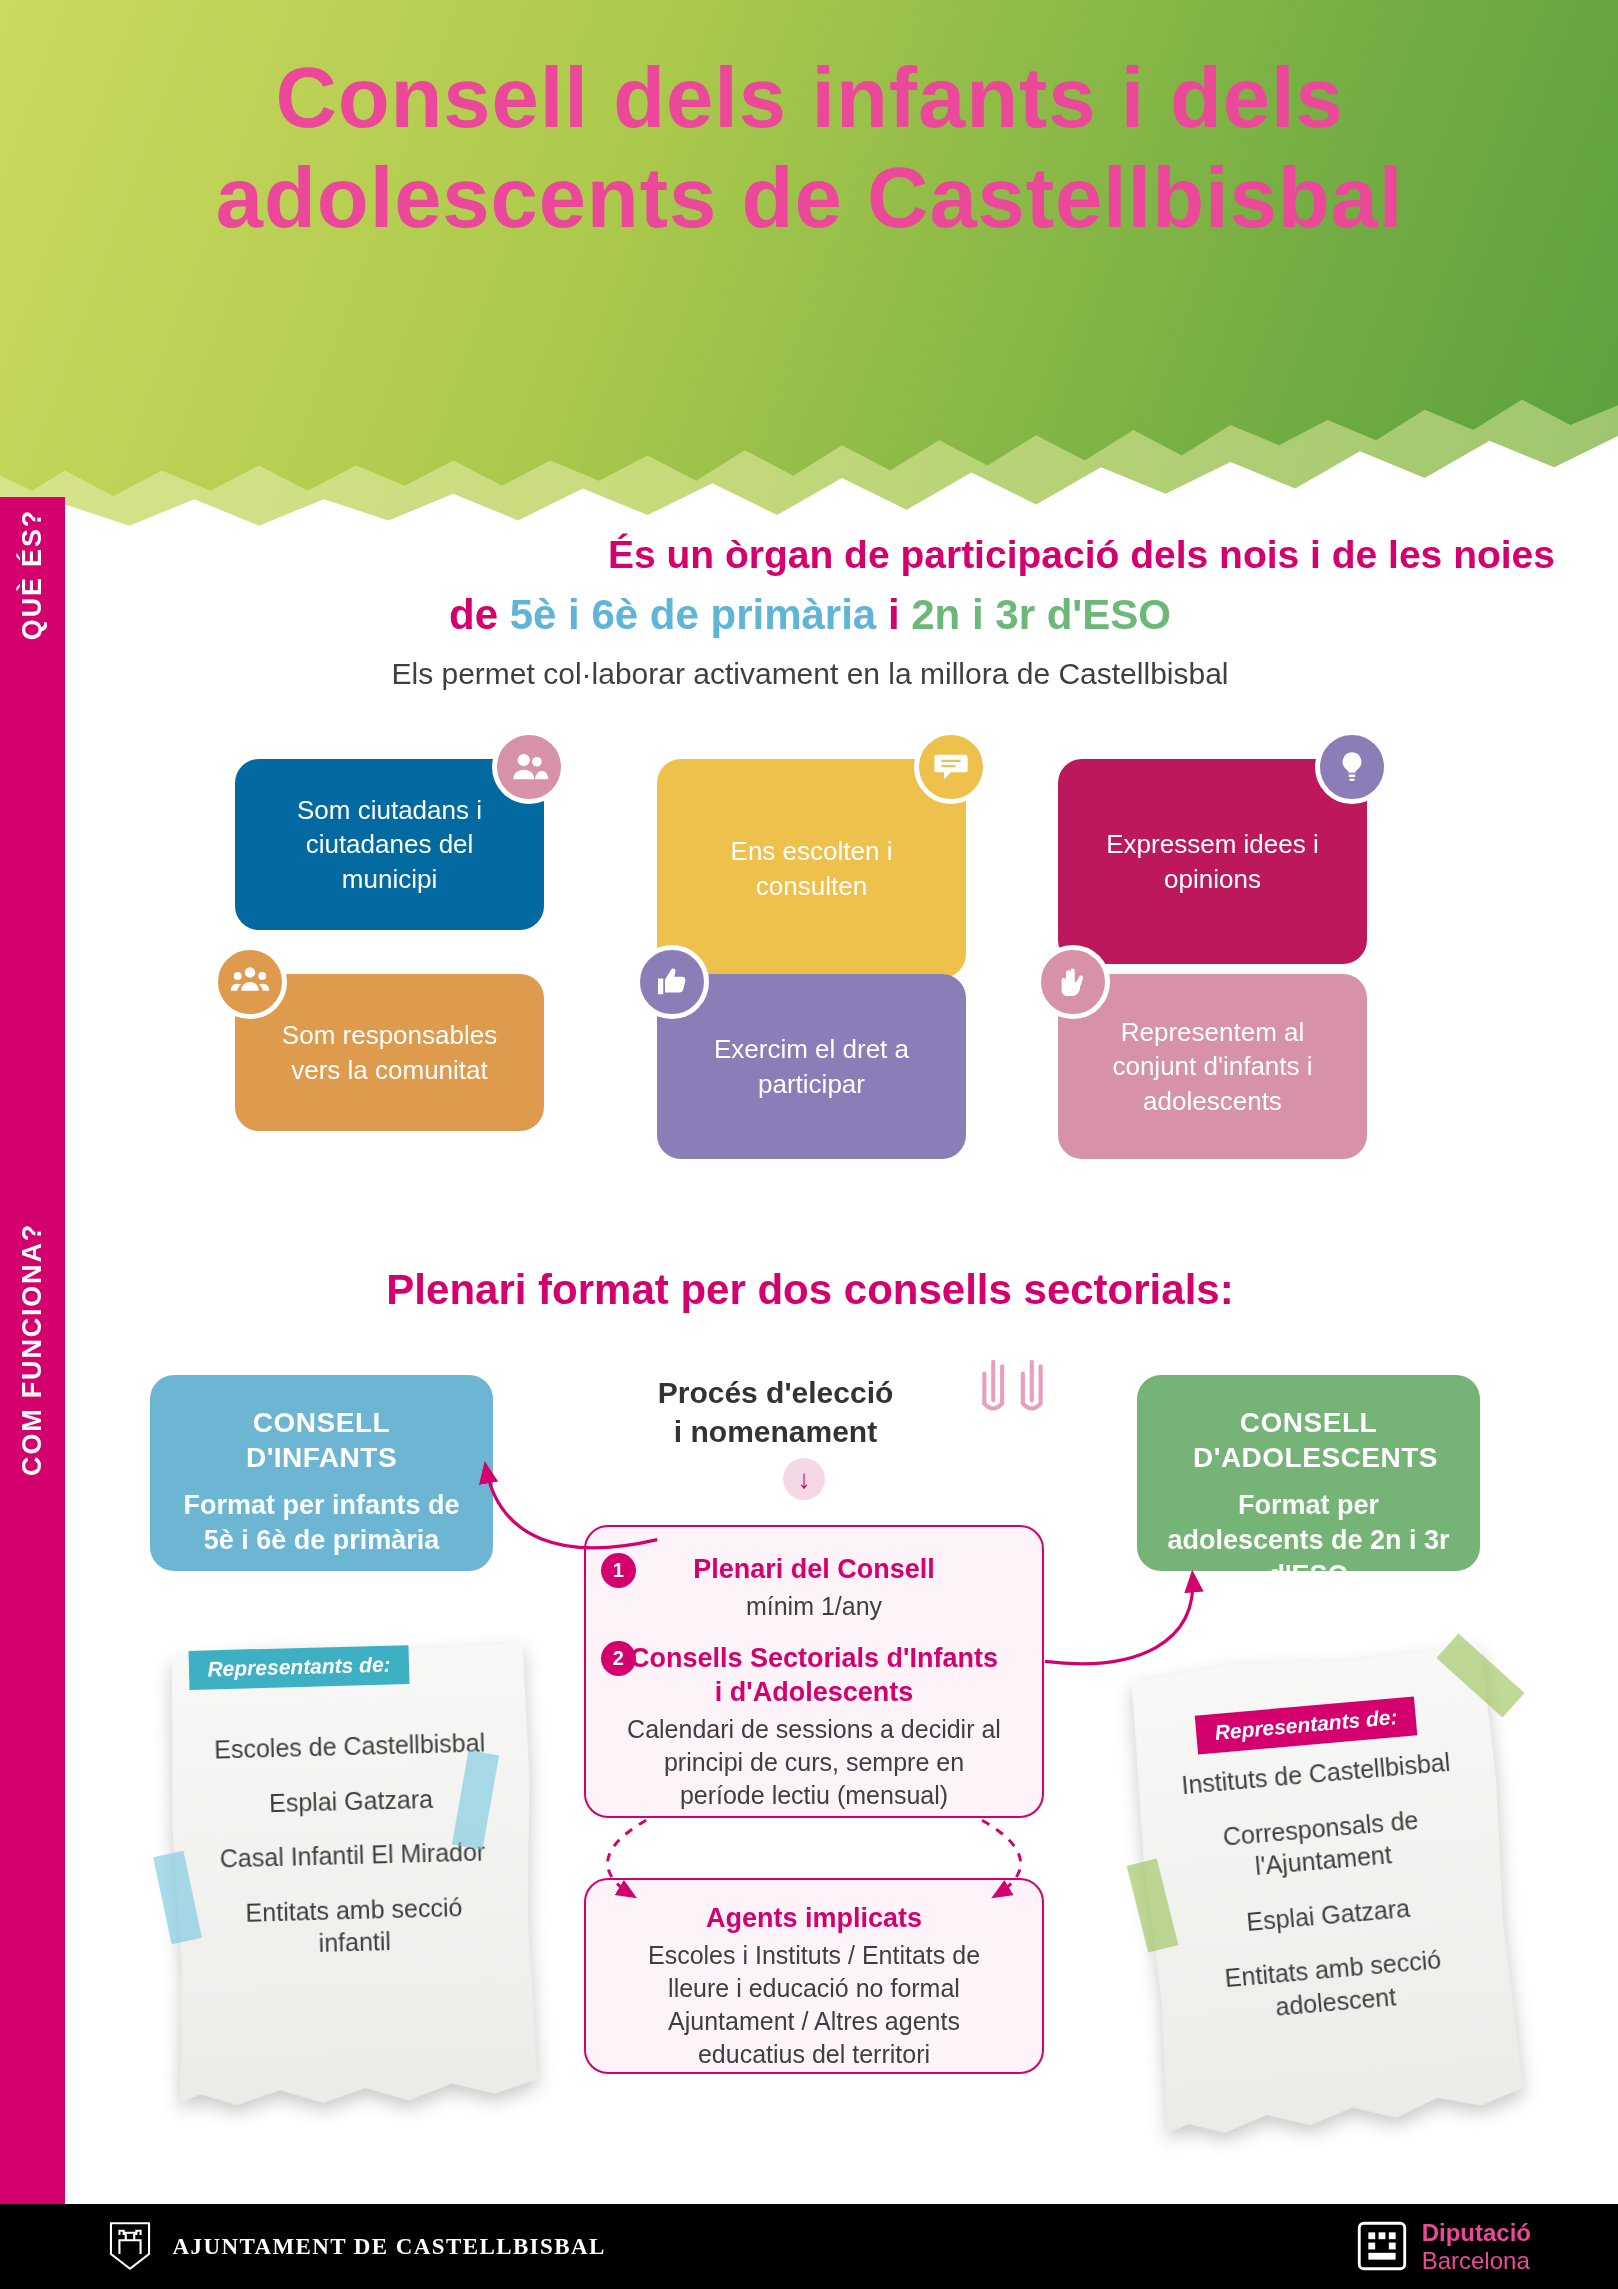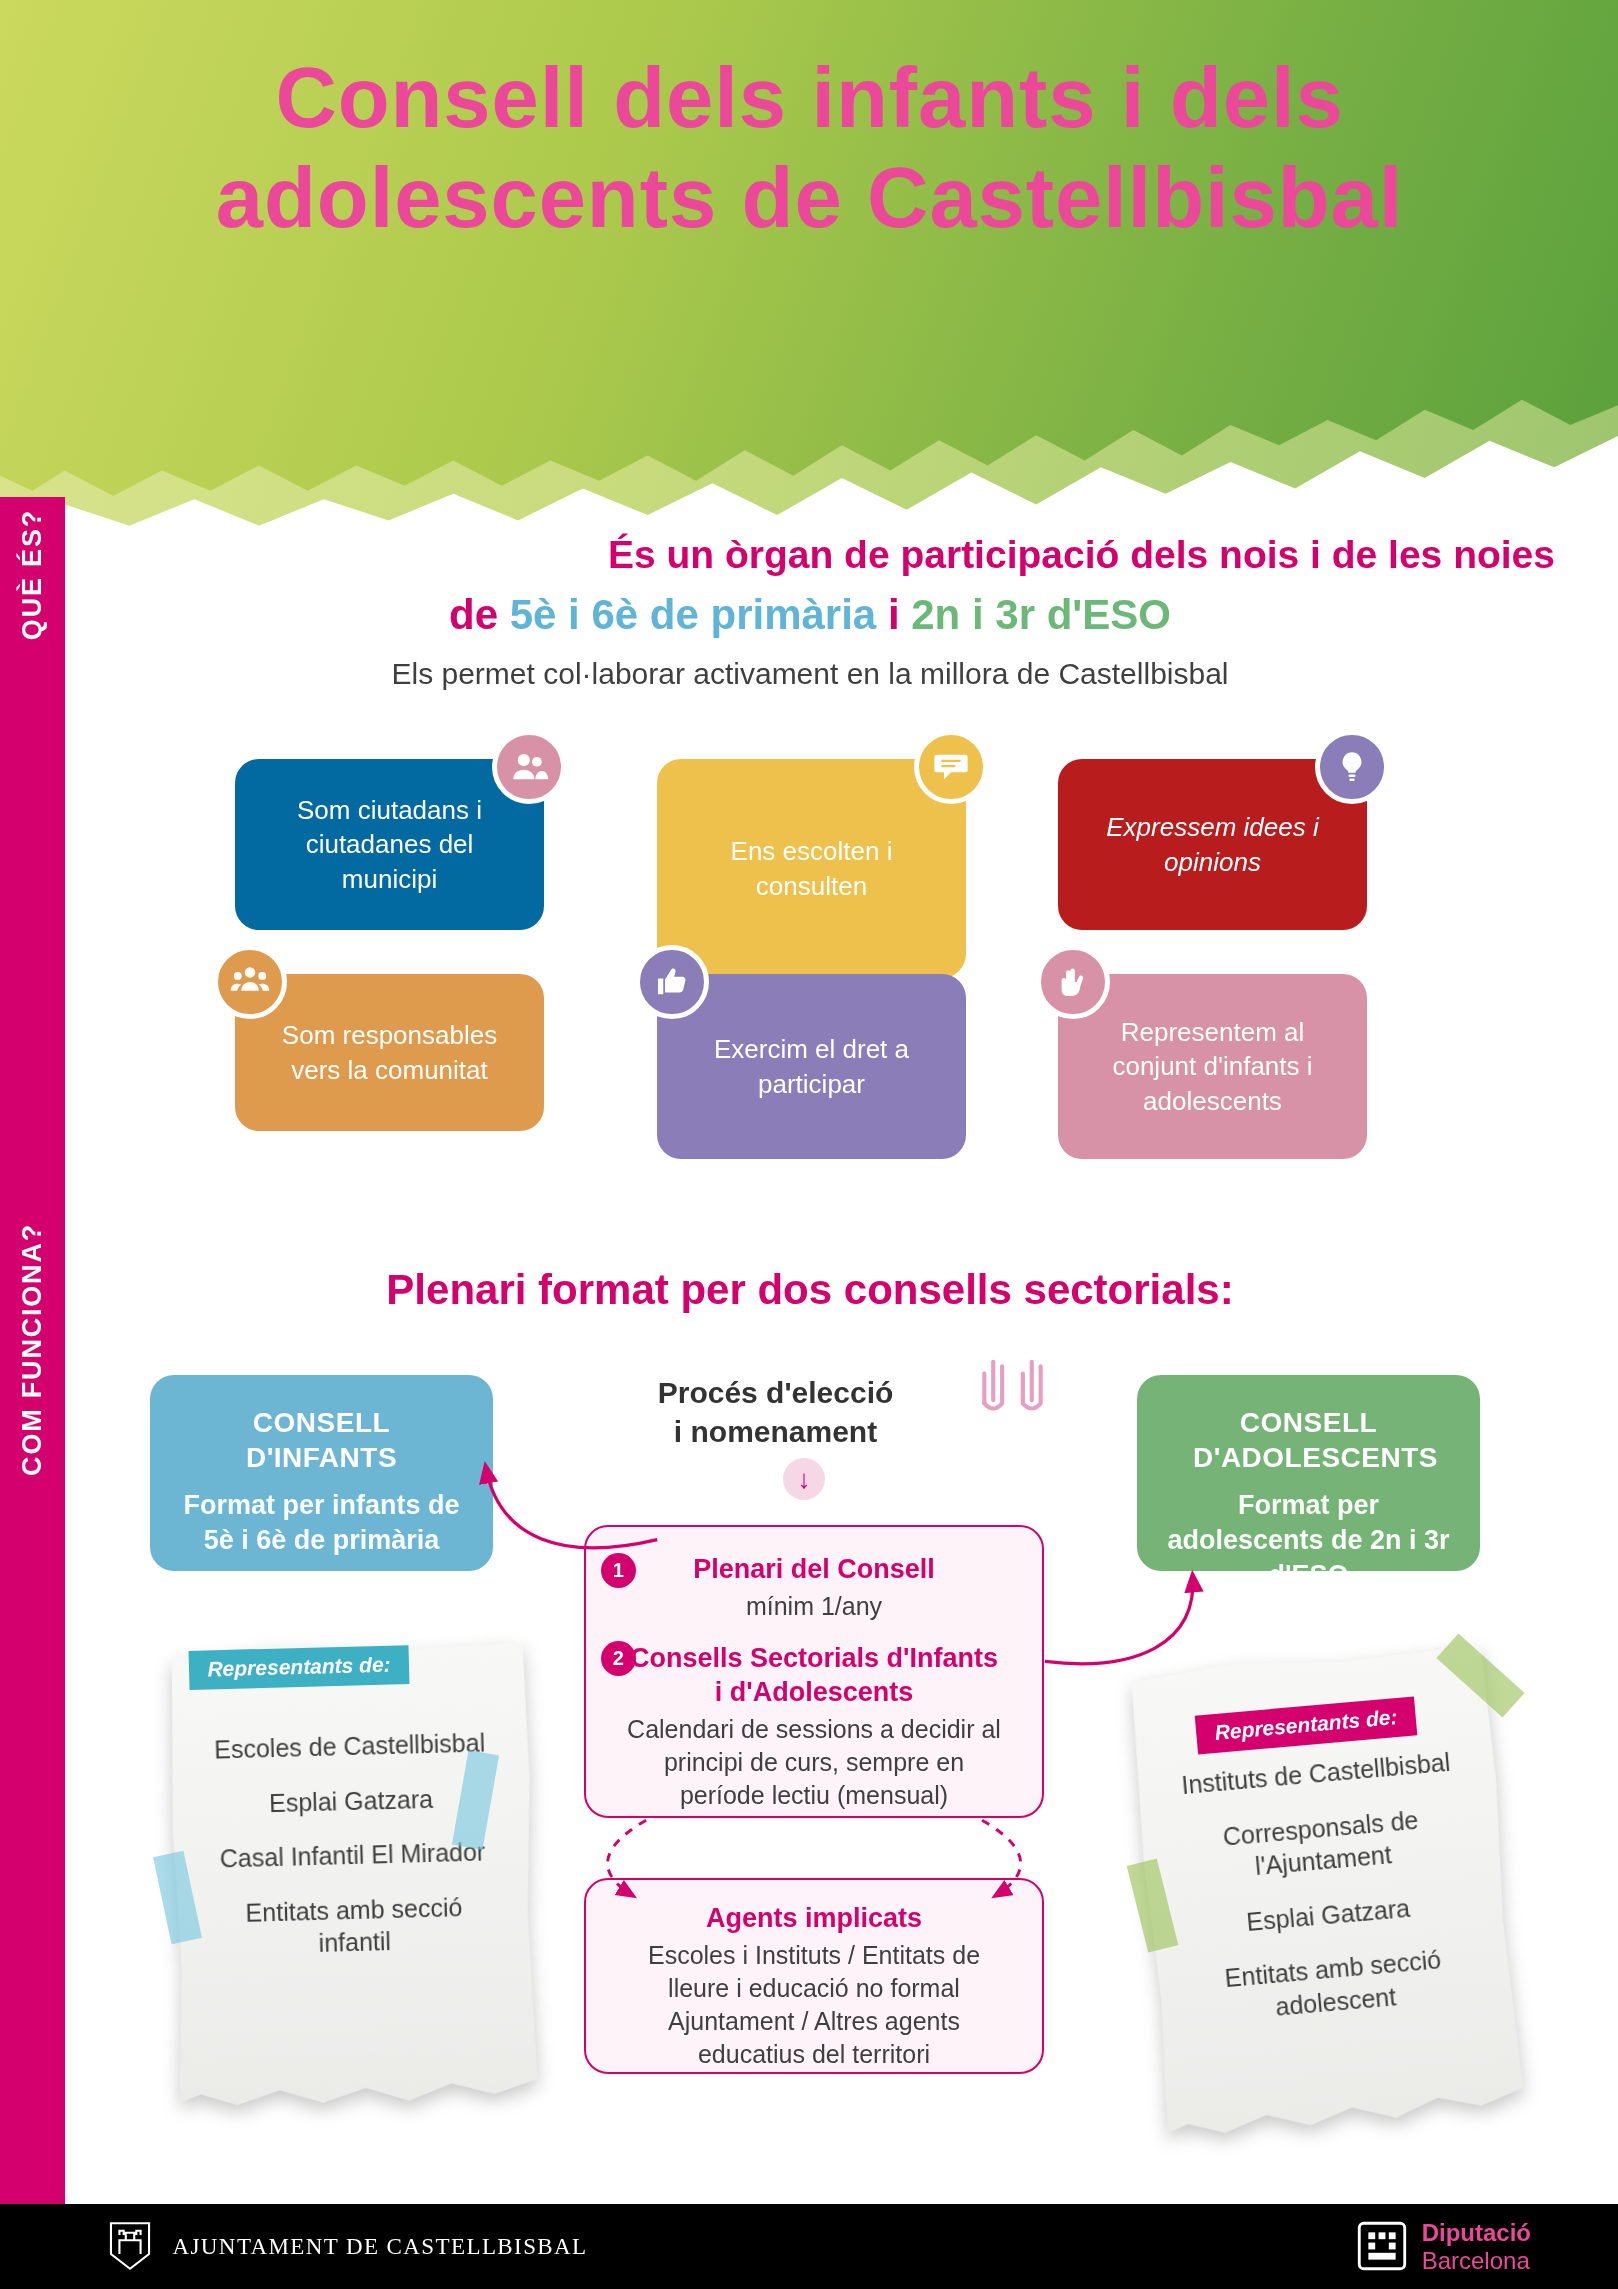--- a/index.html
+++ b/index.html
@@ -37,21 +37,21 @@
   .card { position:absolute; width:309px; border-radius:24px; color:#fff; display:flex;
     align-items:center; justify-content:center; text-align:center; font-size:26px;
     line-height:1.32; padding:11px 31px; font-weight:500; }
   .icon-circle { position:absolute; width:74px; height:74px; border-radius:50%;
     border:5.5px solid #fff; display:flex; align-items:center; justify-content:center; }
   .icon-circle svg { width:42px; height:42px; }
   .card-1 { left:235px; top:759px; height:171px; background:#0369a1; }
   .card-1 .icon-circle { top:-29.5px; right:-22px; background:#d792a8; }
   .card-2 { left:657px; top:759px; height:219px; background:#eec14d; }
   .card-2 .icon-circle { top:-29.5px; right:-22px; background:#eec14d; }
-  .card-3 { left:1058px; top:759px; height:171px; background:#b91c1c;font-style:italic; }
+  .card-3 { left:1058px; top:759px; height:205px; background:#be185d; }
   .card-3 .icon-circle { top:-29.5px; right:-22px; background:#8a7db8; }
   .card-4 { left:235px; top:974px; height:157px; background:#de9a4d; }
   .card-4 .icon-circle { top:-29.5px; left:-22px; background:#de9a4d; }
   .card-5 { left:657px; top:974px; height:185px; background:#8a7db8; }
   .card-5 .icon-circle { top:-29.5px; left:-22px; background:#8a7db8; }
   .card-6 { left:1058px; top:974px; height:185px; background:#d792a8; }
   .card-6 .icon-circle { top:-29.5px; left:-22px; background:#d792a8; }
 
   
   .heading2 { position:absolute; top:1266px; left:65px; width:1490px; text-align:center;
@@ -105,21 +105,21 @@
   .tape-r2 { left:1137px; top:1861px; width:31px; height:89px; transform:rotate(-14deg); }
 
   
   .arrows { position:absolute; top:0; left:0; width:1619px; height:2290px; pointer-events:none; }
 
   
   .footer { position:absolute; left:0; top:2204px; width:100%; height:86px; background:#000;
     display:flex; align-items:center; justify-content:space-between; padding:0 88px 0 106px; }
   .footer-left { display:flex; align-items:center; gap:18.5px; }
   .footer-left-text { color:#fff; font-size:23px; letter-spacing:1.4px;
-    font-family:"Liberation Serif","DejaVu Serif",serif; }
+    font-family:"Liberation Serif","DejaVu Serif",serif;font-weight:bold; }
   .footer-right { display:flex; align-items:center; gap:14.8px; }
   .footer-right-text { color:#ec4899; font-size:24px; line-height:1.15; }
   .footer-right-text .b { font-weight:bold; }
 </style>
 </head>
 <body>
 
 <div class="page">
 
   <div class="header-light"></div>

